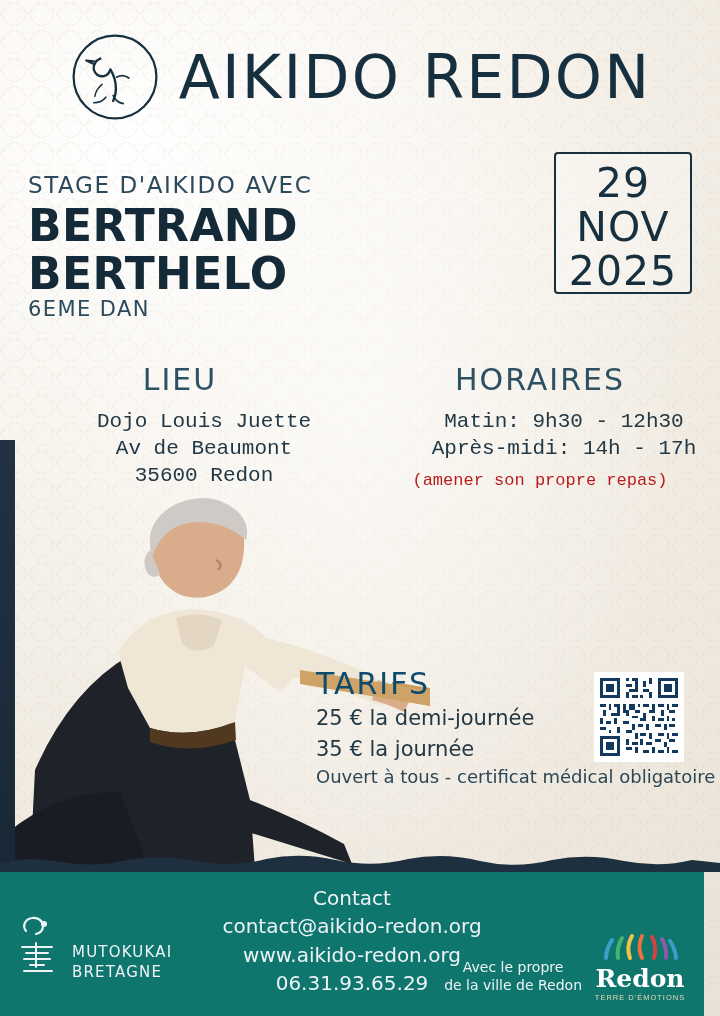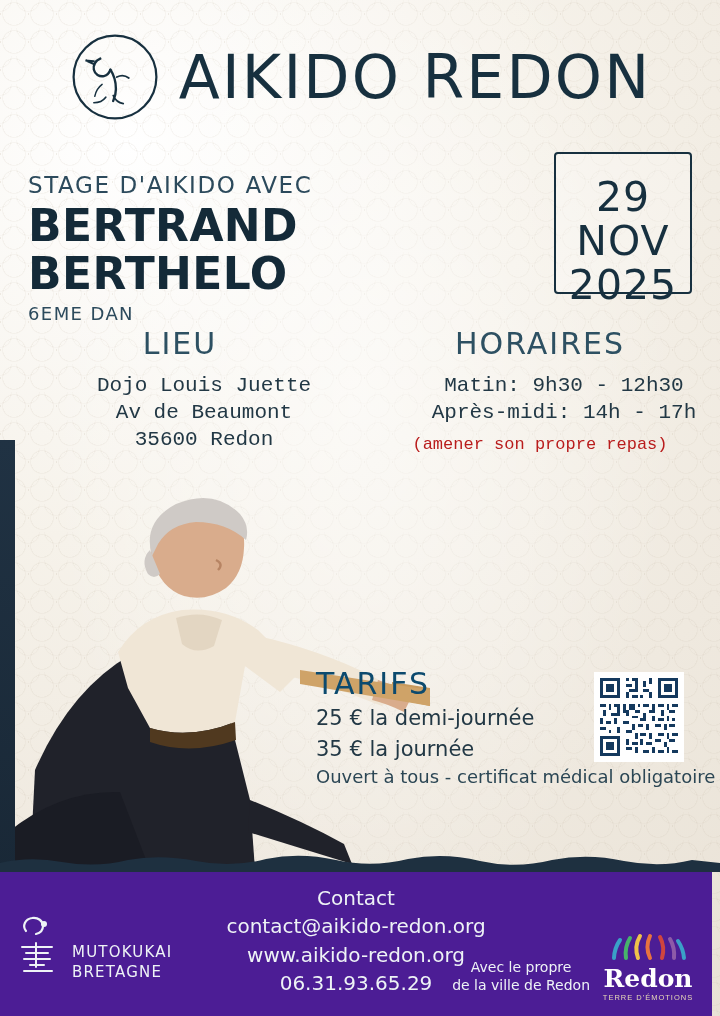--- a/index.html
+++ b/index.html
@@ -83,56 +83,55 @@
   .title-name {
     font-size: 44px;
     font-weight: 700;
     letter-spacing: .4px;
     line-height: 1.08;
     margin-top: 4px;
     color: #142a38;
     font-family: "DejaVu Sans", sans-serif;
   }
   .title-grade {
-    font-size: 18px;
+    font-size: 21px;
     letter-spacing: 1.4px;
     color: #2c4a5c;
-    margin-top: 6px;
     font-family: "DejaVu Sans", sans-serif;
   }
 
   
   .date-badge {
     position: absolute;
     right: 28px;
     top: 152px;
     width: 138px;
     height: 142px;
     border: 2px solid #17303f;
     border-radius: 4px;
     color: #17303f;
     text-align: center;
     font-family: "DejaVu Sans", sans-serif;
     line-height: 1;
-    padding-top: 20px;
+    padding-top: 6px;
     box-sizing: border-box;
     background: rgba(255,255,255,.25);
   }
   .date-badge div { font-size: 41px; letter-spacing: 1px; margin: 3px 0; }
 
   
   .info {
     position: absolute;
     top: 326px;
     left: 0;
     right: 0;
     display: flex;
     color: #1d3442;
   }
-  .col { flex: 1; text-align: center; }
+  .col { flex: 1; text-align: center; margin-top: 36px; }
   .col-head {
     font-size: 30px;
     letter-spacing: 2px;
     color: #2d5062;
     font-family: "DejaVu Sans", sans-serif;
     margin-bottom: 12px;
   }
   .col-line {
     font-size: 21px;
     line-height: 1.28;
@@ -201,24 +200,24 @@
     height: 84px;
     background: #fff;
     padding: 3px;
     box-sizing: content-box;
   }
 
   
   .footer {
     position: absolute;
     left: 0;
-    right: 8px;
+    right: 16px;
     bottom: 0;
     height: 148px;
-    background: #4c1d95;
+    background: #0f766e;
     color: #eef3f6;
     padding-left: 27px;
   }
   .footer-torn {
     position: absolute;
     left: 0;
     right: 0;
     top: -14px;
     height: 18px;
   }

